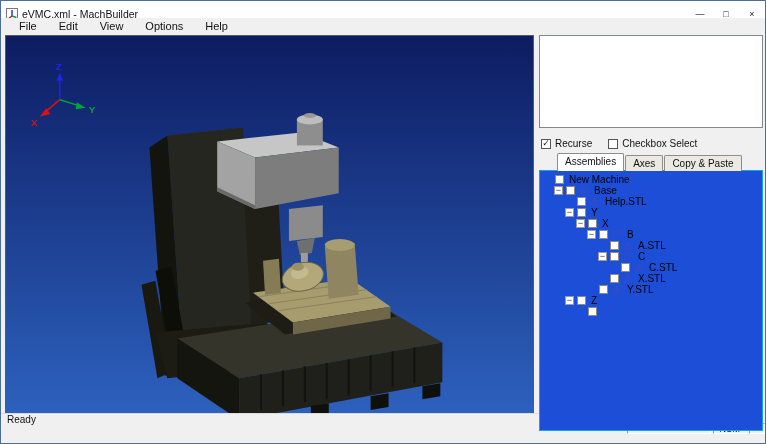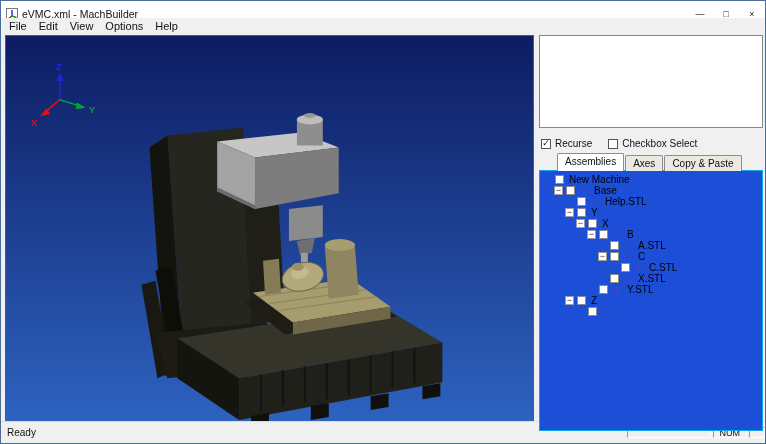--- a/index.html
+++ b/index.html
@@ -10,21 +10,21 @@
   .titlebar{ position:absolute; left:0; top:0; right:0; height:25px; background:#ffffff;
              display:flex; align-items:center; }
   .title-icon{ width:12px; height:12px; margin:0 4px 0 5px; flex:none; }
   .title-text{ font-size:10.5px; color:#111; white-space:nowrap; }
   .win-buttons{ margin-left:auto; display:flex; height:100%; }
   .win-btn{ width:26px; height:100%; display:flex; align-items:center; justify-content:center;
             font-size:9px; color:#222; }
   
   .menubar{ position:absolute; left:0; top:17px; right:0; height:16px; background:#f0f0f0;
             display:flex; align-items:center; font-size:11px; color:#111; padding-left:2px; }
-  .menu-item{ padding:1px 6px; }
+  .menu-item{ padding:1px 6px;margin-left:10px; }
   
   .viewport{ position:absolute; left:4px; top:34px; width:529px; height:396px;
              border:1px solid #5a5a5a; background:#0d1c62; }
   .viewport svg{ display:block; width:100%; height:100%; }
   
   .right-panel{ position:absolute; left:538px; top:34px; width:224px; height:396px;
                 display:flex; flex-direction:column; }
   .info-box{ height:93px; border:1px solid #828790; background:#ffffff; margin-bottom:9px; flex:none; }
   .check-row{ display:flex; align-items:center; font-size:10px; color:#111; height:13px;
               margin:0 0 4px 2px; flex:none; }
@@ -43,22 +43,22 @@
   .indent{ flex:none; height:1px; }
   .expander{ width:9px; height:9px; border:1px solid #9a9a9a; background:#fff; color:#333;
              display:inline-flex; align-items:center; justify-content:center;
              font-size:9px; line-height:7px; margin-right:3px; flex:none; }
   .tree-checkbox{ width:9px; height:9px; border:1px solid #8a8a8a; background:#fff;
                   margin-right:3px; flex:none; }
   .tree-icon{ width:12px; height:11px; margin-right:2px; flex:none; }
   .tree-icon svg{ display:block; }
   .tree-label{ padding:0 2px; }
   
-  .statusbar{ position:absolute; left:0; right:0; bottom:0; height:22px; background:#f0f0f0;
-              border-top:1px solid #dcdcdc; display:flex; align-items:center;
+  .statusbar{ position:absolute; left:0; right:0; bottom:0; height:30px; background:#f0f0f0;
+              border-top:1px solid #dcdcdc; display:flex; align-items:flex-start;
               font-size:10px; color:#111;gap:30px; }
   .sb-ready{ padding-left:6px; }
   .sb-right{ margin-left:auto; display:flex; align-items:center; gap:2px; padding-right:0; height:100%; }
   .sb-panel{ height:11px; border:1px solid; border-color:#9b9b9b #ffffff #ffffff #9b9b9b;
              display:flex; align-items:center; justify-content:center; font-size:9px; padding:0 6px; }
   .sb-panel.empty-wide{ width:84px; }
   .sb-panel.empty-small{ width:16px; }
 </style>
 </head>
 <body>

